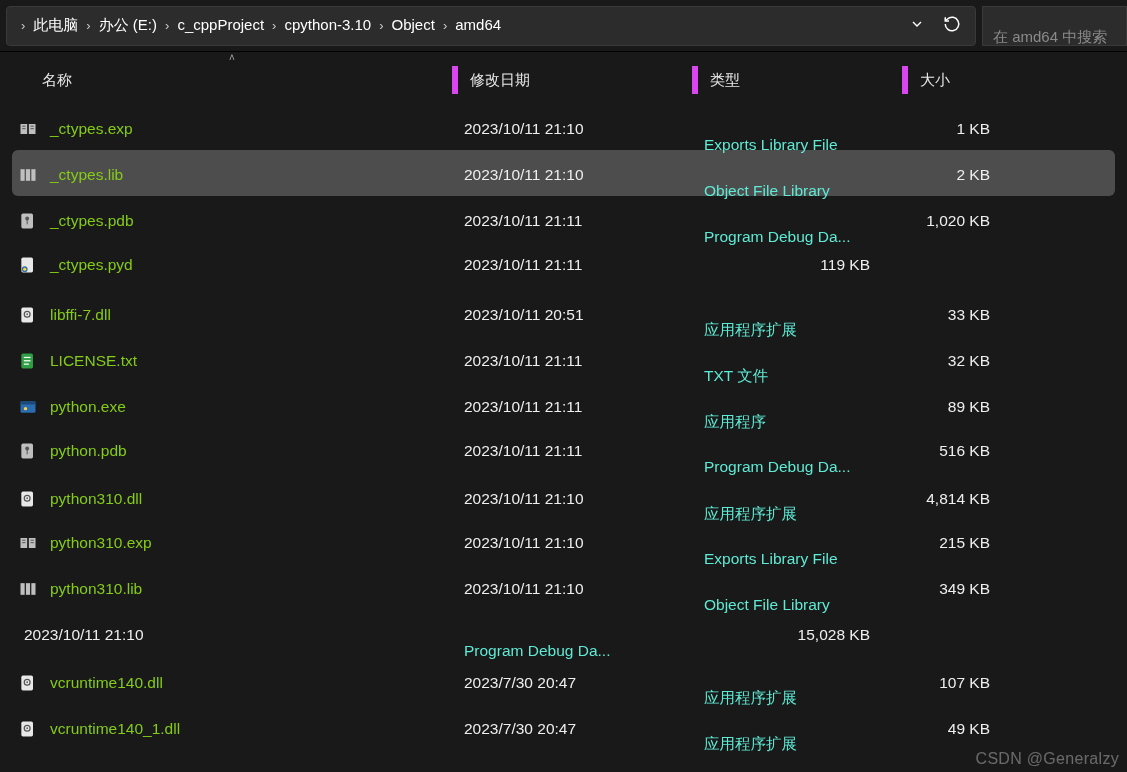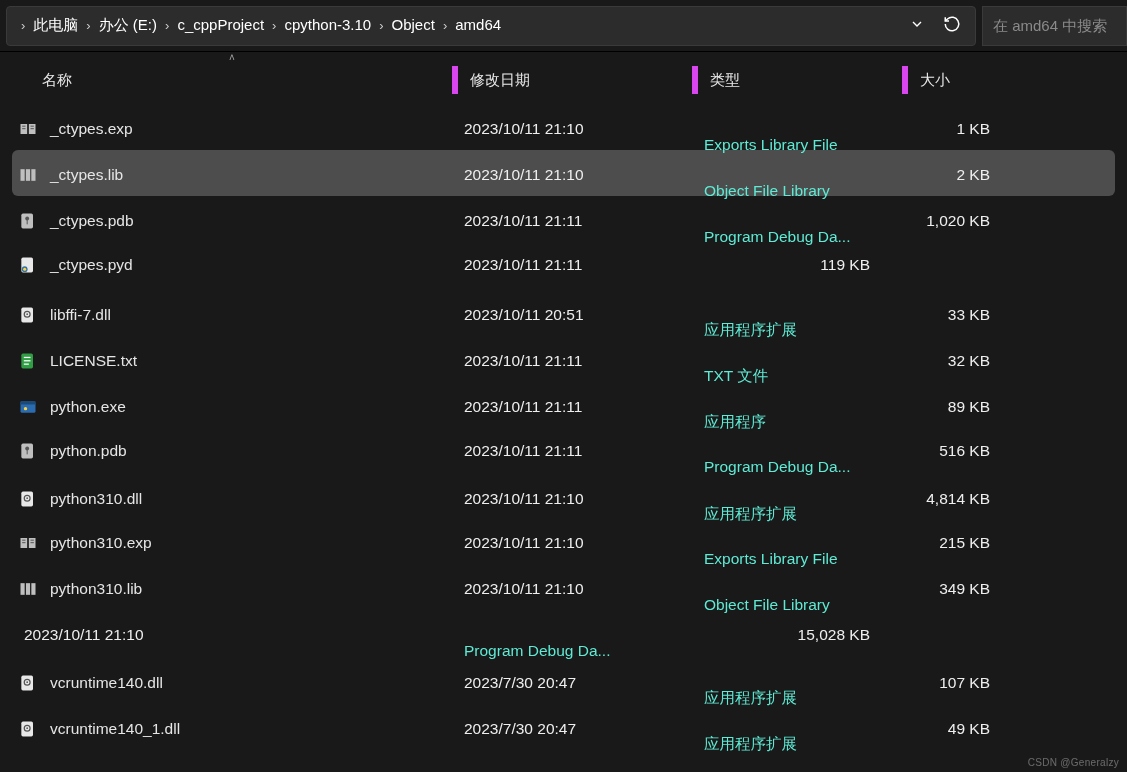--- a/index.html
+++ b/index.html
@@ -53,21 +53,21 @@
   }
   .addr-tail .icon { color: #fff; }
   .search-box {
     width: 145px;
     height: 40px;
     margin: 6px 0 6px 0;
     background: #2c2c2c;
     border: 1px solid #3a3a3a;
     border-radius: 0;
     display: flex;
-    align-items: center;
+    align-items: flex-end;
     padding: 0 10px;
     overflow: hidden;
   }
   .search-box input {
     background: transparent;
     border: none;
     outline: none;
     color: #fff;
     font-size: 15px;
     width: 100%;
@@ -116,41 +116,41 @@
     align-items: center;
     font-size: 15.5px;
     border-radius: 3px;
   }
   .row.selected { background: #4d4d4d; border-radius: 6px; }
   .cell-name {
     display: flex;
     align-items: center;
     gap: 12px;
     padding-left: 6px;
-    color: #e5e5e5;
+    color: #84cc16;
   }
   .cell-date { color: #eee; padding-left: 12px; }
   .cell-type { color: #5eead4; padding-left: 12px; margin-top: 32px; }
   .cell-size { color: #eee; text-align: right; padding-right: 32px; }
 
   .ficon {
     width: 20px; height: 20px;
     display: inline-flex;
     align-items: center;
     justify-content: center;
     font-size: 16px;
   }
   .ficon svg { width: 20px; height: 20px; }
 
   .watermark {
     position: absolute;
     right: 8px;
     bottom: 4px;
     color: rgba(255,255,255,0.35);
-    font-size: 10px;
+    font-size: 16px;
     letter-spacing: 0.3px;
   }
 
   .chevron { font-size: 13px; color: #ddd; }
   .refresh svg { width: 18px; height: 18px; }
 </style>
 </head>
 <body>
 
 <div class="toolbar">

